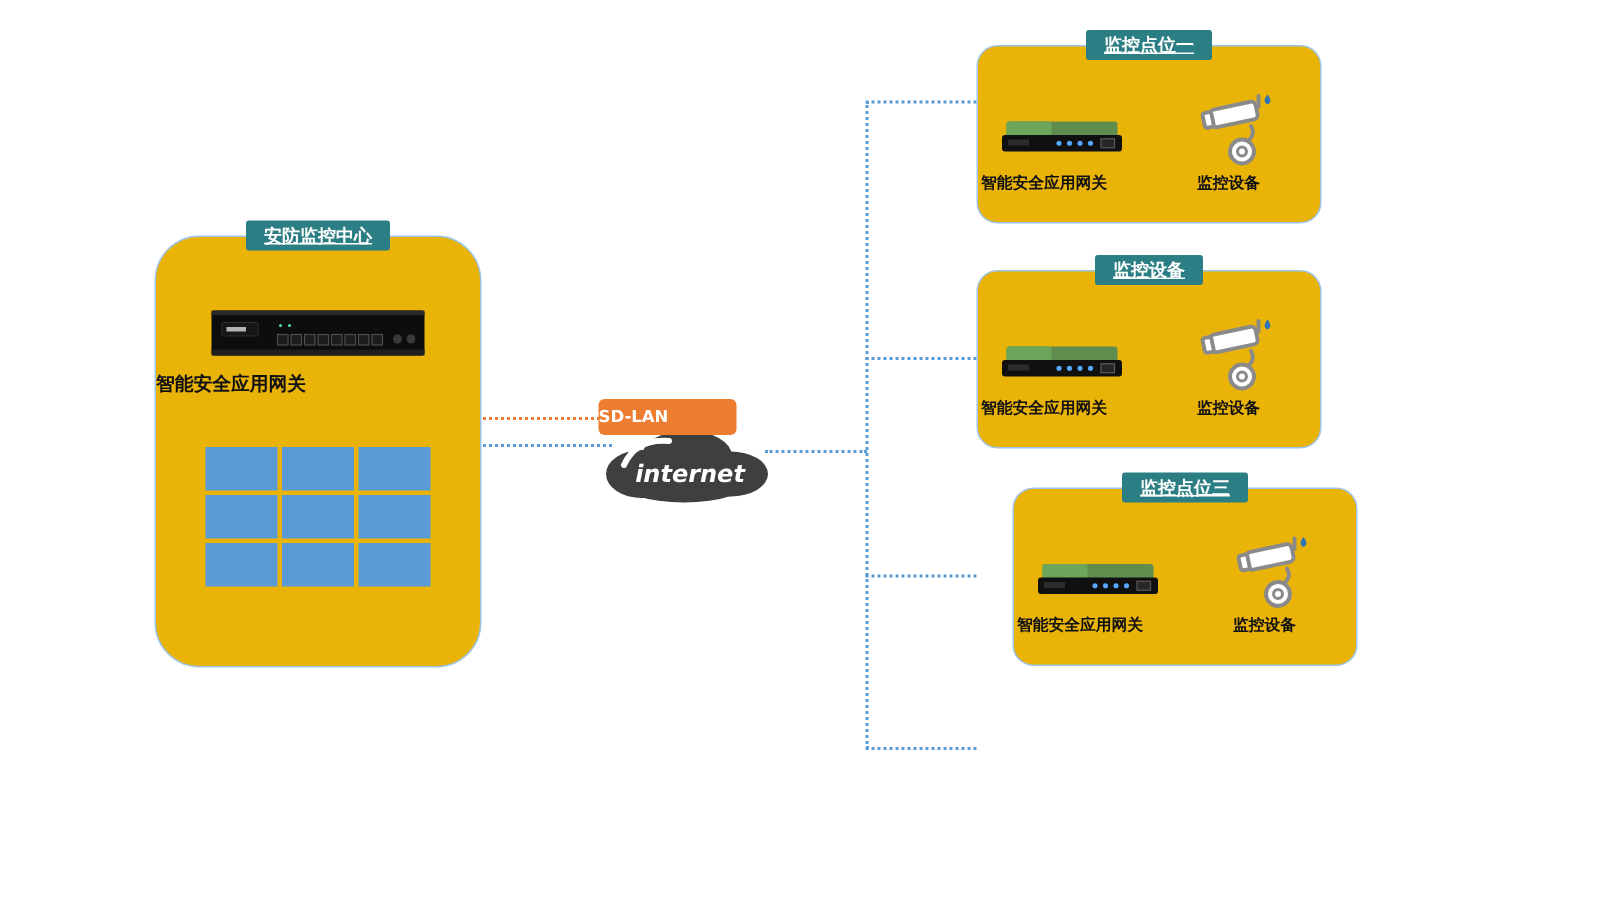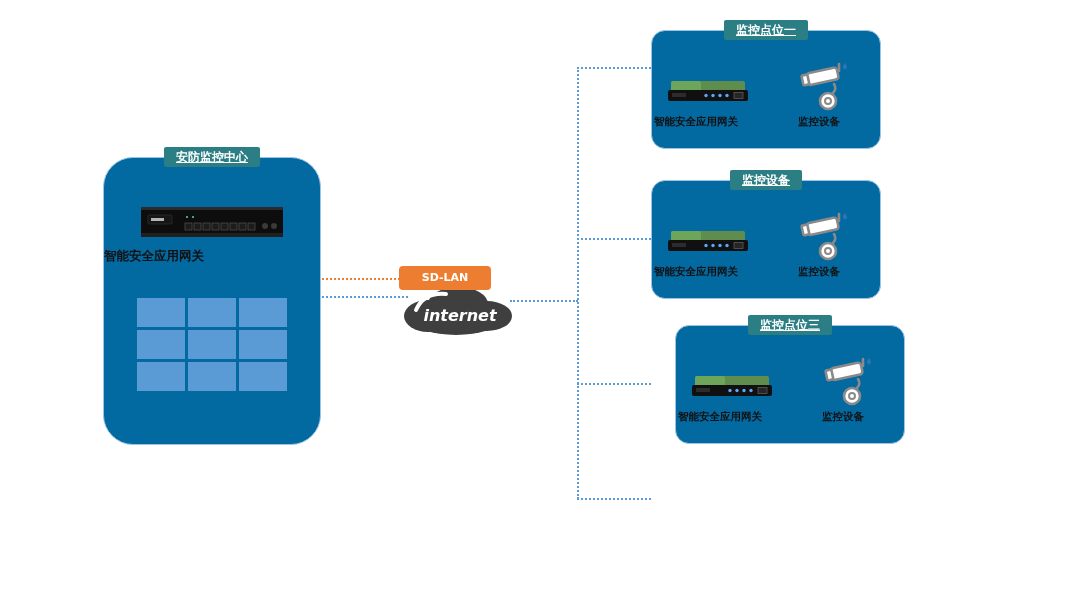--- a/index.html
+++ b/index.html
@@ -5,21 +5,21 @@
   * { margin:0; padding:0; box-sizing:border-box; }
   html,body { background:#fff; font-family:"DejaVu Sans","Liberation Sans",sans-serif; }
   .canvas { position:relative; width:1080px; height:608px; background:#fff; overflow:hidden; }
 
   
   .dot-h { position:absolute; height:0; border-top:2.5px dotted #5B9BD5; }
   .dot-v { position:absolute; width:0;  border-left:2.5px dotted #5B9BD5; }
   .dot-orange { border-top-color:#ED7D31; }
 
   
-  .node-box { position:absolute; background:#0369a1; border:1.6px solid #9DC3E6; }
+  .node-box { position:absolute; background:#eab308; border:1.6px solid #9DC3E6; }
   .center-box { left:103px; top:157px; width:218px; height:288px; border-radius:30px; }
   .site-box { left:651px; width:230px; height:119px; border-radius:14px; }
   .more-box { left:651px; top:481px; width:230px; height:38px; border-radius:10px; }
 
   .badge {
     position:absolute; left:50%; transform:translateX(-50%); top:-11px;
     background:#2B7E83; color:#fff; font-weight:bold; font-size:12px;
     line-height:20px; height:20px; padding:0 12px; text-align:center;
     text-decoration:underline; border-radius:2px; white-space:nowrap; z-index:5;
   }
@@ -32,21 +32,21 @@
   .video-grid {
     position:absolute; left:50%; transform:translateX(-50%); top:140px;
     width:150px; height:93px; display:grid;
     grid-template-columns:repeat(3,1fr); grid-template-rows:repeat(3,1fr); gap:2.5px;
   }
   .video-grid > div { background:#5B9BD5; }
 
   .sdlan {
     position:absolute; left:399px; top:266px; width:92px; height:24px;
     background:#ED7D31; color:#fff; font-weight:bold; font-size:11px;
-    line-height:24px; text-align:center; border-radius:4px; z-index:6;
+    line-height:24px; border-radius:4px; z-index:6;
   }
 
   .abs { position:absolute; }
   .more-label {
     display:block; line-height:35px; padding-left:14px;
     font-weight:bold; font-size:11px; color:#111;
     text-decoration:underline; white-space:nowrap; overflow:hidden;
   }
 </style>
 </head>

